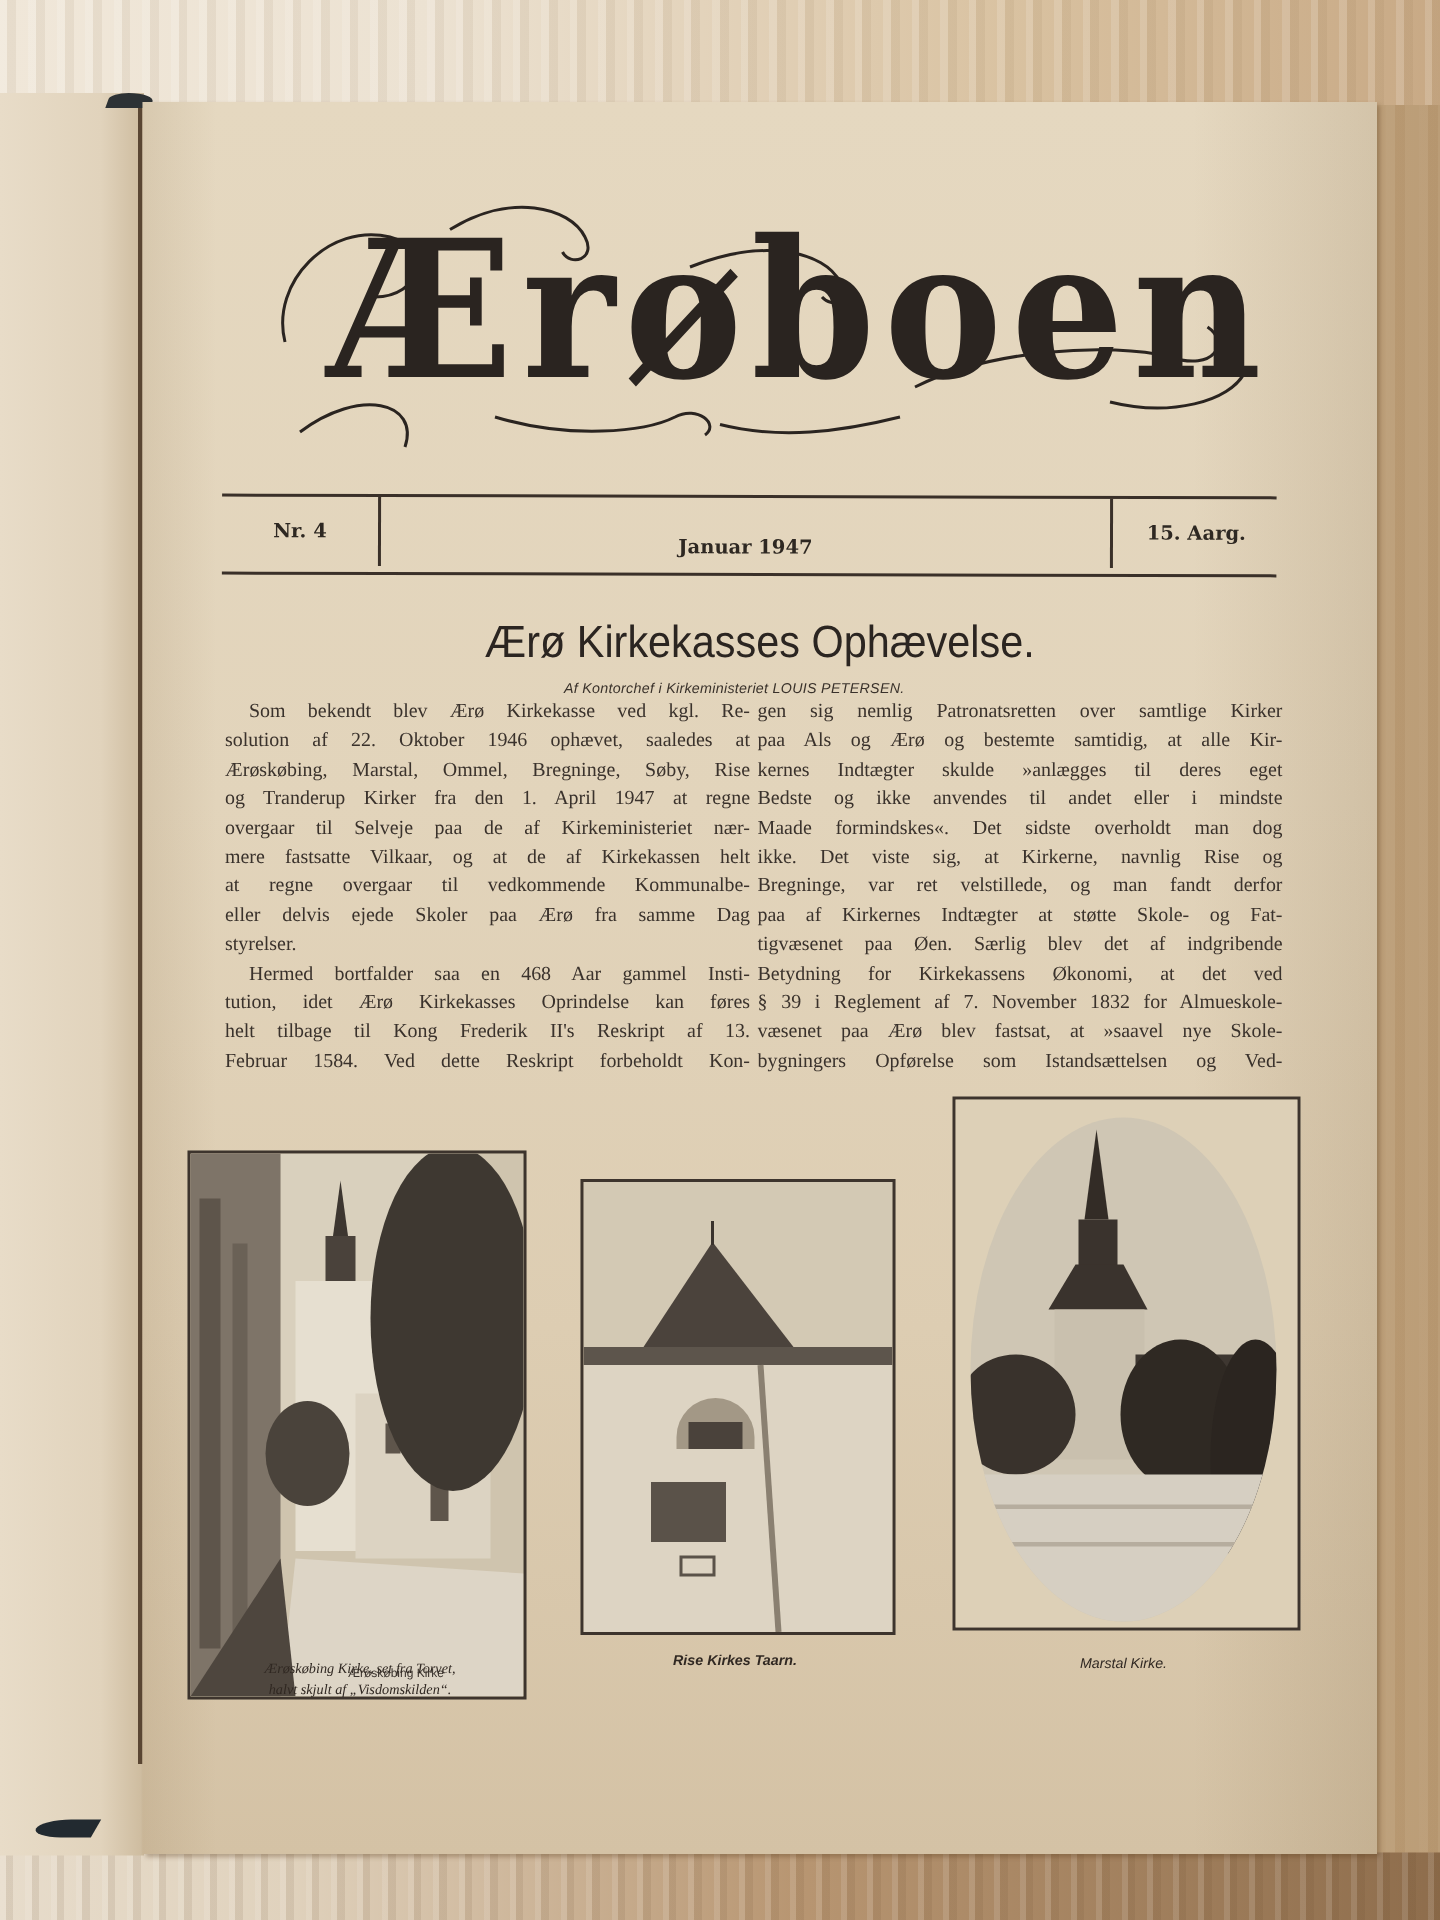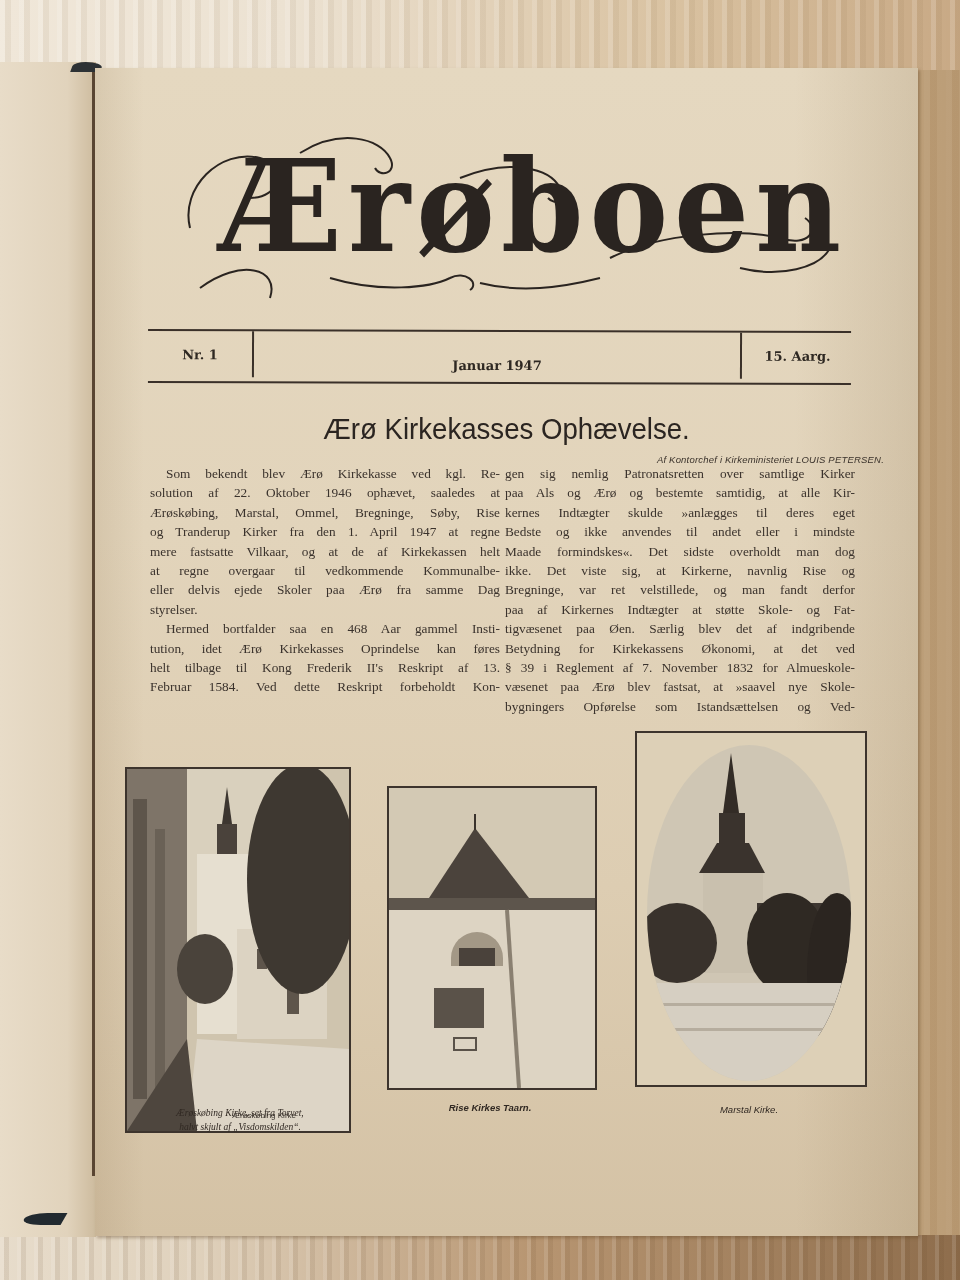--- a/index.html
+++ b/index.html
@@ -79,21 +79,21 @@
     }
     .issue-nr { left: 0; width: 104px; border-right: 2px solid #3a3029; }
     .issue-date { left: 106px; width: 486px; padding-top: 10px; }
     .issue-year { left: 592px; width: 111px; border-left: 2px solid #3a3029; }
     .headline {
       position: absolute; left: 0; width: 823px; top: 344px; text-align: center;
       font-family: "Liberation Sans", sans-serif; font-size: 30px; color: #2b2521;
       transform: scaleX(0.92); transform-origin: center;
     }
     .byline {
-      position: absolute; left: 0; width: 789px; top: 386px; text-align: right;
+      position: absolute; left: 0; width: 789px; top: 386px; text-align: center;
       font-family: "Liberation Sans", sans-serif; font-style: italic; font-size: 9.5px; color: #3a322b;
       letter-spacing: 0.2px;
     }
     .col {
       position: absolute; top: 396px; width: 350px;
       font-family: "Liberation Serif", serif; font-size: 13.3px; line-height: 19.4px; color: #3a322c;
       text-align: justify;
     }
     .col-left { left: 55px; }
     .col-right { left: 410px; }
@@ -140,33 +140,34 @@
         <path d="M560 150 C 600 160, 640 150, 650 130"></path>
         <path d="M150 160 C 200 175, 250 170, 270 160 C 285 152, 300 165, 290 172"></path>
         <path d="M300 165 C 340 175, 380 170, 420 160"></path>
       </g>
     </svg>
     <div class="masthead-title">Ærøboen</div>
   </div>
 
 
   <div class="issue-bar">
-    <div class="issue-cell issue-nr">Nr. 1</div>
+    <div class="issue-cell issue-nr">Nr. 4</div>
     <div class="issue-cell issue-date">Januar 1947</div>
     <div class="issue-cell issue-year">15. Aarg.</div>
   </div>
 
   <div class="headline">Ærø Kirkekasses Ophævelse.</div>
   <div class="byline">Af Kontorchef i Kirkeministeriet LOUIS PETERSEN.</div>
 
   <div class="col col-left" id="col-left">
       <span class="line ind">Som bekendt blev Ærø Kirkekasse ved kgl. Re-</span>
       <span class="line">solution af 22. Oktober 1946 ophævet, saaledes at</span>
       <span class="line">Ærøskøbing, Marstal, Ommel, Bregninge, Søby, Rise</span>
       <span class="line">og Tranderup Kirker fra den 1. April 1947 at regne</span>
+      <span class="line">overgaar til Selveje paa de af Kirkeministeriet nær-</span>
       <span class="line">mere fastsatte Vilkaar, og at de af Kirkekassen helt</span>
       <span class="line">at regne overgaar til vedkommende Kommunalbe-</span>
       <span class="line">eller delvis ejede Skoler paa Ærø fra samme Dag</span>
       <span class="line last">styrelser.</span>
       <span class="line ind">Hermed bortfalder saa en 468 Aar gammel Insti-</span>
       <span class="line">tution, idet Ærø Kirkekasses Oprindelse kan føres</span>
       <span class="line">helt tilbage til Kong Frederik II's Reskript af 13.</span>
       <span class="line">Februar 1584. Ved dette Reskript forbeholdt Kon-</span>
     </div>
   <div class="col col-right" id="col-right">

